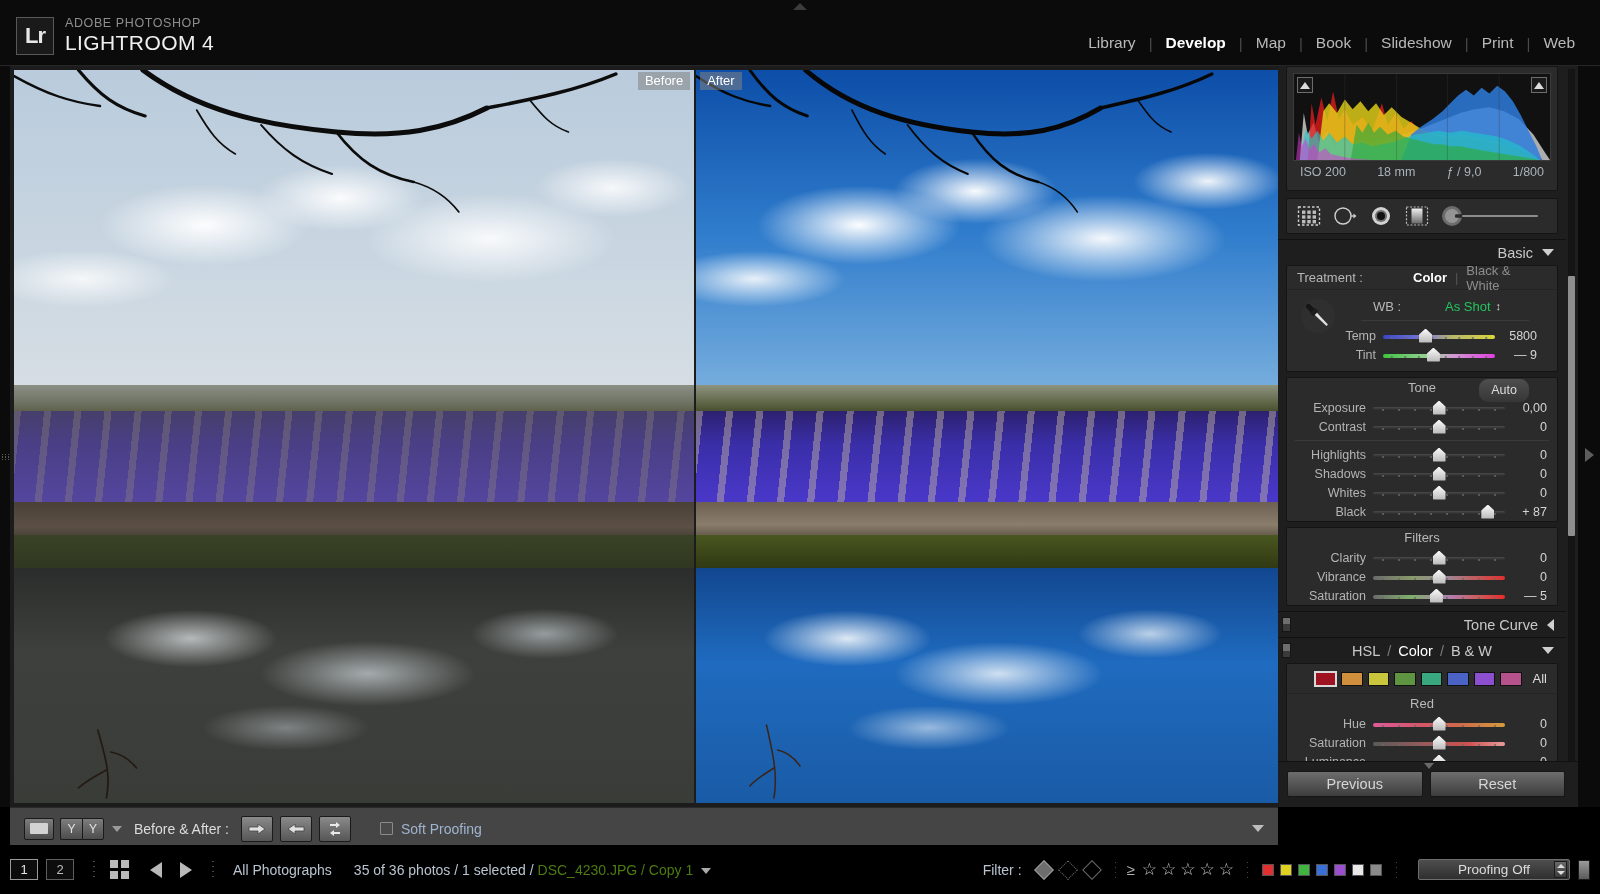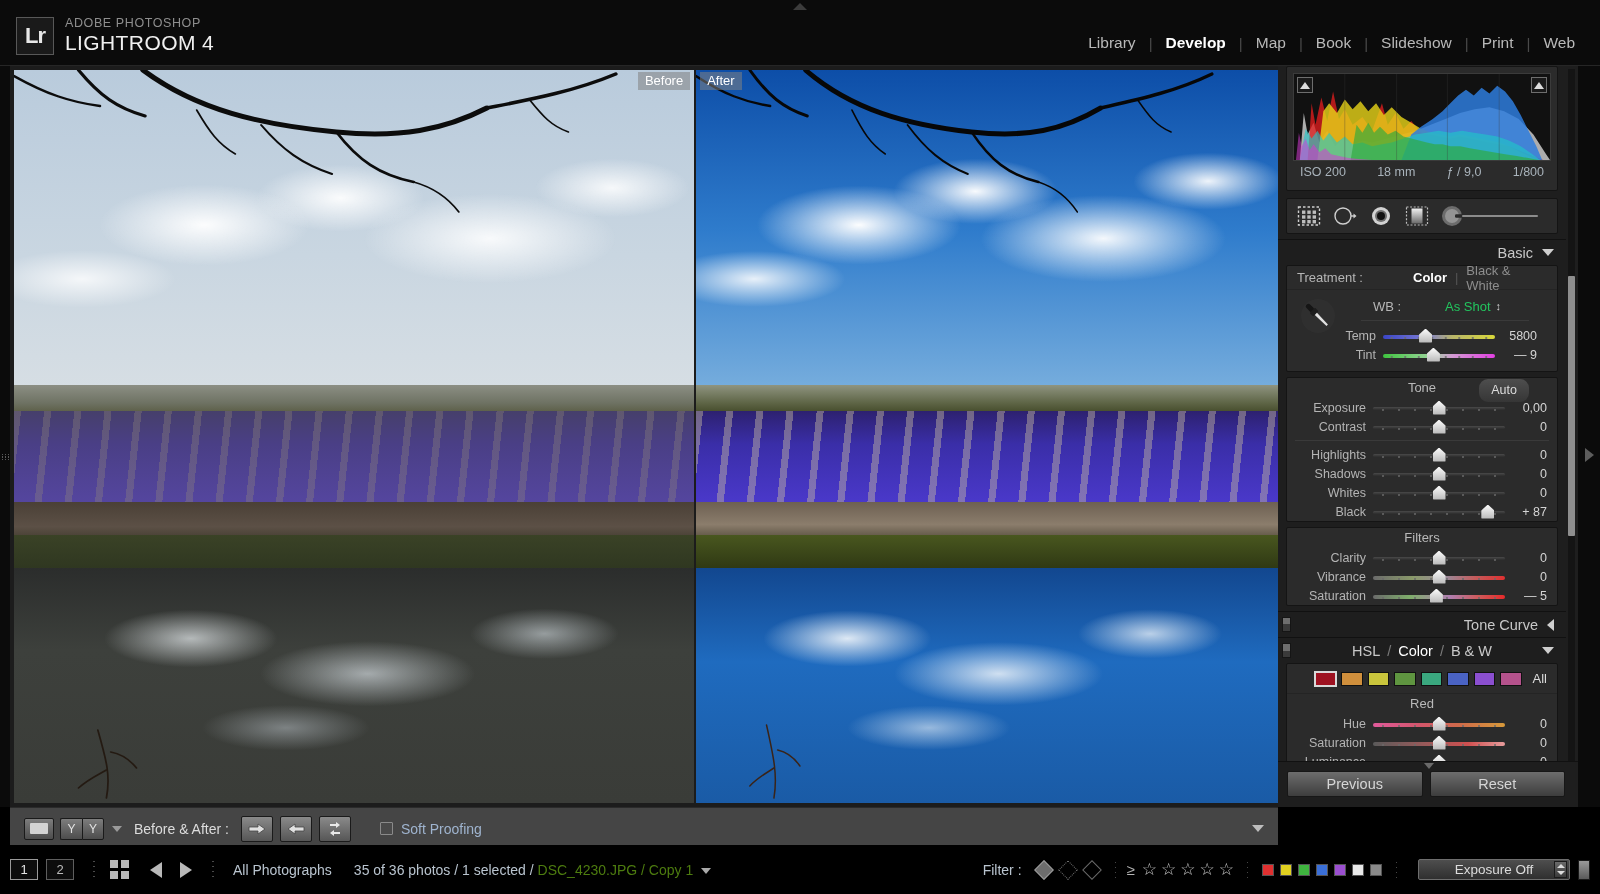--- a/index.html
+++ b/index.html
@@ -942,21 +942,21 @@
       <span class="f-dots"></span>
       <span class="cchip" style="background:#e03030"></span>
       <span class="cchip" style="background:#e0d020"></span>
       <span class="cchip" style="background:#3fb43f"></span>
       <span class="cchip" style="background:#3a6fd8"></span>
       <span class="cchip" style="background:#9b4fd0"></span>
       <span class="cchip" style="background:#e8e8e8"></span>
       <span class="cchip" style="background:#8a8a8a"></span>
       <span class="f-dots"></span>
       <span class="fsel">
-        <span>Exposure Off</span>
+        <span>Proofing Off</span>
         <span class="fsel-stepper">
             <i class="up"></i>
             <i class="dn"></i>
           </span>
       </span>
       <span class="sb-endbtn"></span>
     </div>
   </div>
 
 </div>

